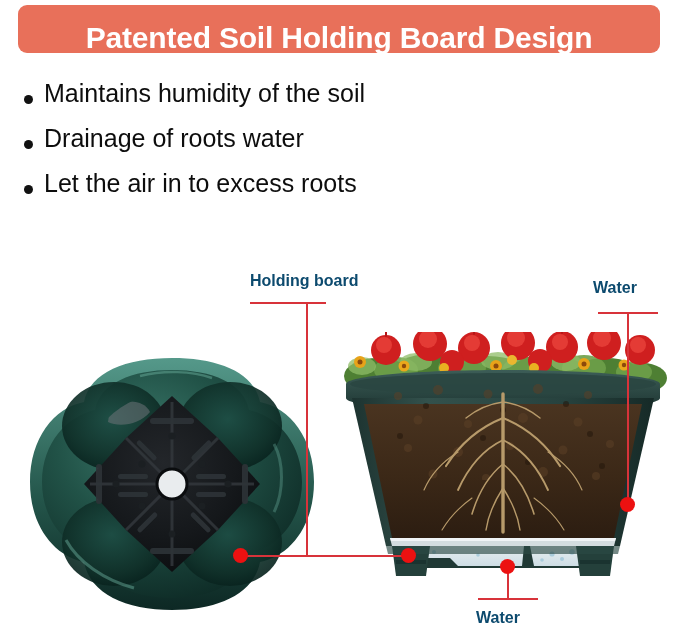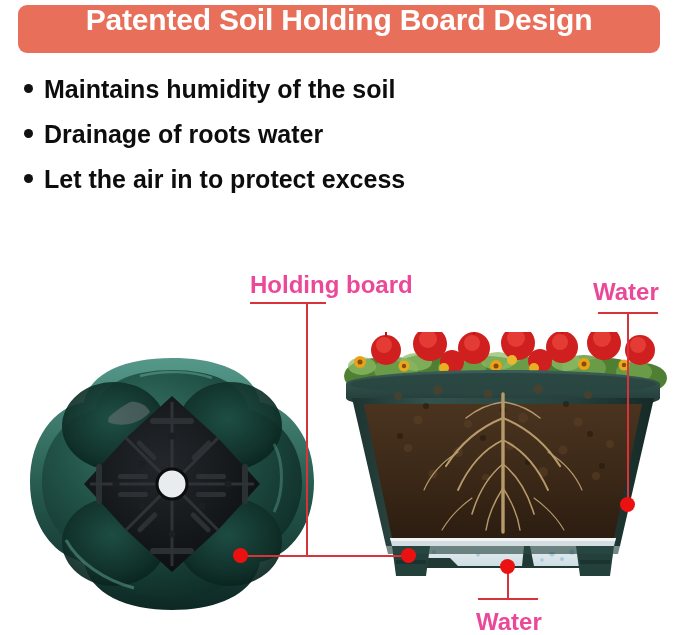--- a/index.html
+++ b/index.html
@@ -7,42 +7,42 @@
     width:679px;height:635px;position:relative;overflow:hidden;
     font-family:"Liberation Sans", sans-serif;
     -webkit-font-smoothing:antialiased;
   }
   .page{position:absolute;inset:0;background:#ffffff;}
 
   
   .banner{
     position:absolute;left:18px;top:5px;width:642px;height:48px;
     background:#e8705a;border-radius:9px;
-    display:flex;align-items:flex-start;justify-content:center;
+    display:flex;align-items:flex-end;justify-content:center;
     box-sizing:border-box;
   }
   .banner-title{
     color:#ffffff;font-size:30px;font-weight:bold;letter-spacing:-0.2px;
     white-space:nowrap;line-height:1;
   }
 
   
   .bullets{position:absolute;left:24px;top:70px;width:620px;}
-  .bullet-row{display:flex;align-items:flex-start;height:45px;font-weight:bold;}
+  .bullet-row{display:flex;align-items:center;height:45px;}
   .bullet-dot{
     width:9px;height:9px;border-radius:50%;background:#111;
     margin-top:14px;margin-right:11px;flex:0 0 auto;
   }
   .bullet-text{
     color:#0d0d0d;font-size:25px;line-height:38px;white-space:nowrap;
   }
 
   
   .callout-label{
-    position:absolute;color:#ec4899;font-size:24px;font-weight:bold;
+    position:absolute;color:#0c4a6e;font-size:16px;font-weight:bold;
     white-space:nowrap;line-height:1;
   }
   .lbl-holding{left:250px;top:273px;}
   .lbl-soil{left:593px;top:280px;}
   .lbl-water{left:476px;top:610px;}
 
   
   .ln{position:absolute;background:#d8333a;}
   .ln-h{height:2px;}
   .ln-v{width:2px;}
@@ -86,21 +86,21 @@
     <div class="bullet-row">
       <span class="bullet-dot"></span>
       <span class="bullet-text">Maintains humidity of the soil</span>
     </div>
     <div class="bullet-row">
       <span class="bullet-dot"></span>
       <span class="bullet-text">Drainage of roots water</span>
     </div>
     <div class="bullet-row">
       <span class="bullet-dot"></span>
-      <span class="bullet-text">Let the air in to protect excess</span>
+      <span class="bullet-text">Let the air in to excess roots</span>
     </div>
   </div>
 
   <div class="board-photo">
     <svg class="board-svg" viewBox="0 0 300 268" xmlns="http://www.w3.org/2000/svg">
       <defs>
         <radialGradient id="lobeG" cx="40%" cy="32%" r="72%">
           <stop offset="0%" stop-color="#3c7a6c"></stop>
           <stop offset="48%" stop-color="#215247"></stop>
           <stop offset="100%" stop-color="#0e2b26"></stop>

